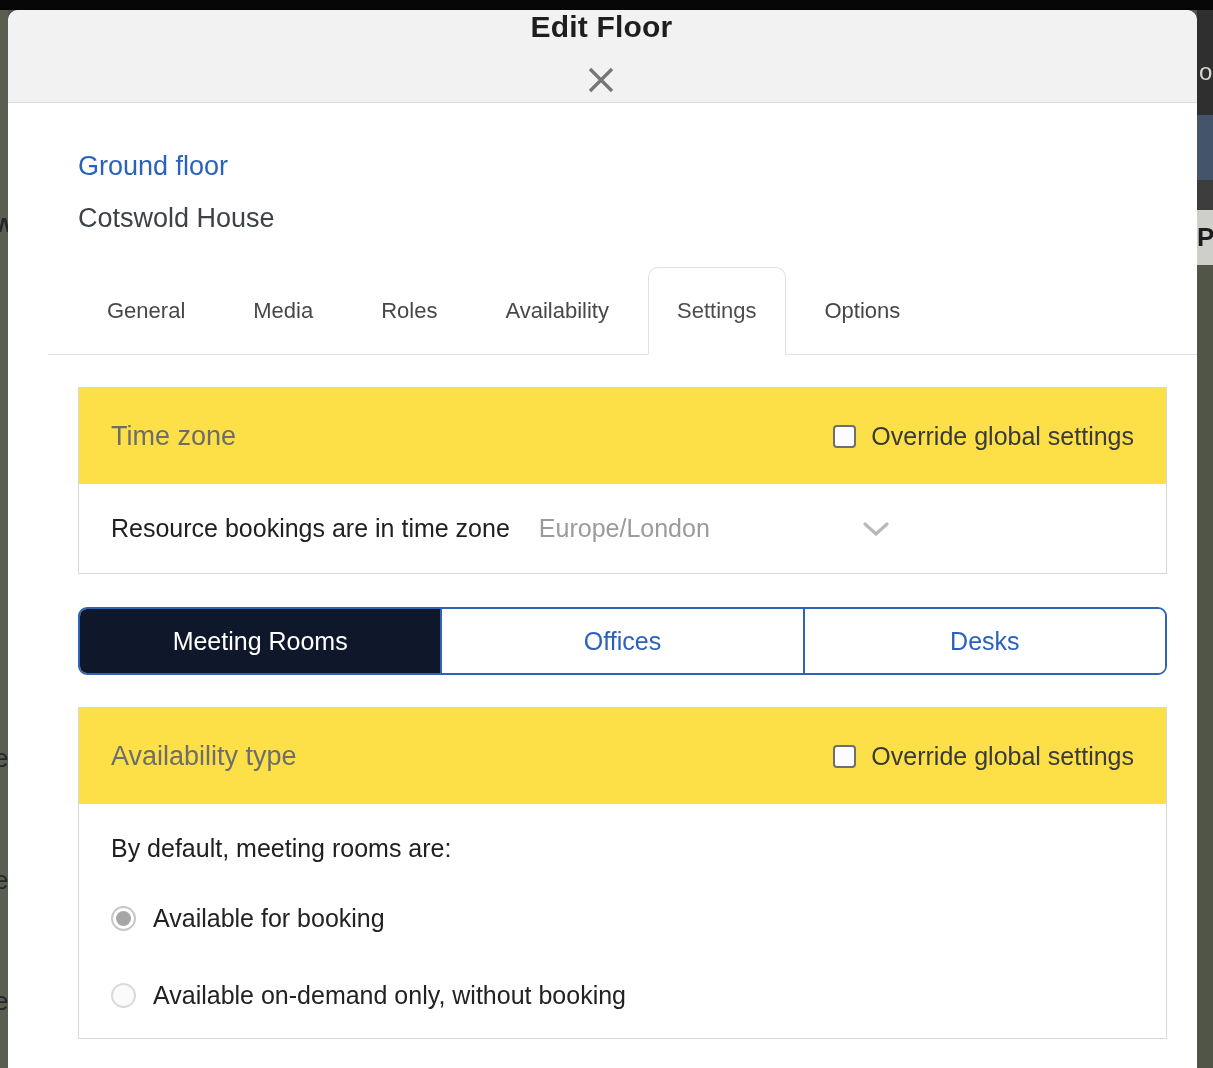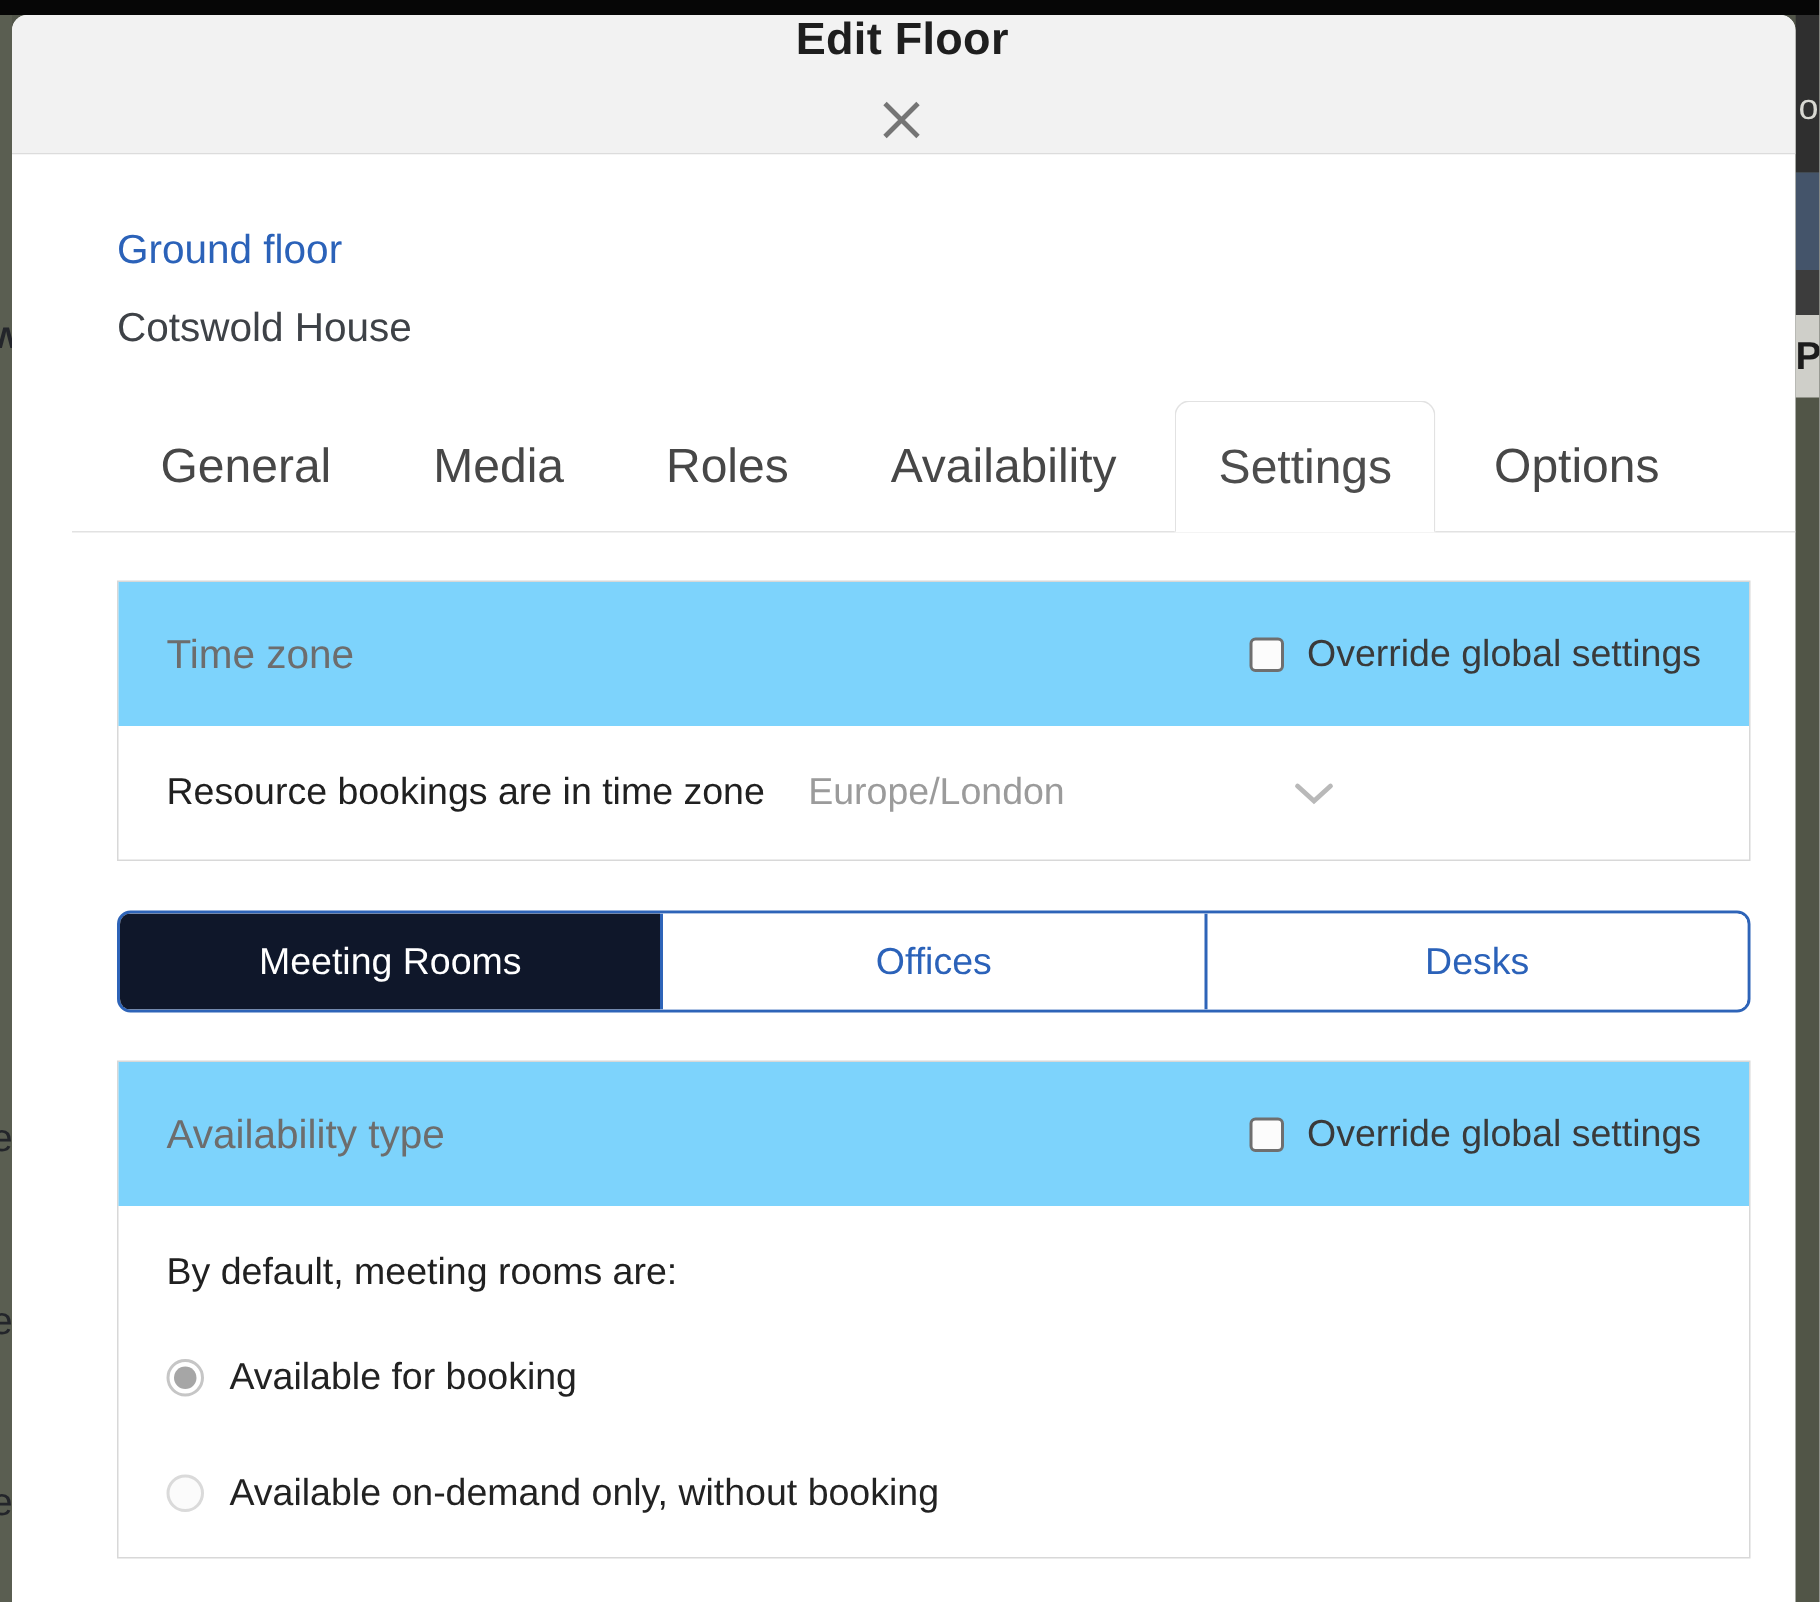--- a/index.html
+++ b/index.html
@@ -63,39 +63,39 @@
     margin: 33px -30px 0;
     padding: 0 30px;
     border-bottom: 1px solid #e2e2e2;
     display: flex;
     height: 88px;
   }
   .tab {
     padding: 0 28px;
     margin-right: 10px;
     display: flex; align-items: center;
-    font-size: 32px; color: #474747;
+    font-size: 22px; color: #474747;
     border: 1px solid transparent;
     cursor: pointer;
     white-space: nowrap;
     text-align: right;
   }
   .tab.active {
     background: #fff;
     border: 1px solid #e2e2e2;
     border-bottom: 1px solid #ffffff;
     border-radius: 10px 10px 0 0;
     margin-bottom: -1px;
     color: #4d4d4d;
   }
 
   
   .card { margin-top: 32px; border: 1px solid #d8d8d8; background: #fff; }
   .card-header {
-    height: 96px; background: #7dd3fc;
+    height: 96px; background: #fde047;
     display: flex; align-items: center;
     padding: 0 32px;
   }
   .card-title { flex: 1; font-size: 27px; color: #6d6d6d; }
   .override { display: flex; align-items: center; cursor: pointer; }
   .checkbox {
     width: 23px; height: 23px;
     border: 2px solid #6f6f6f; border-radius: 4px;
     background: #fcfcfc;
   }

